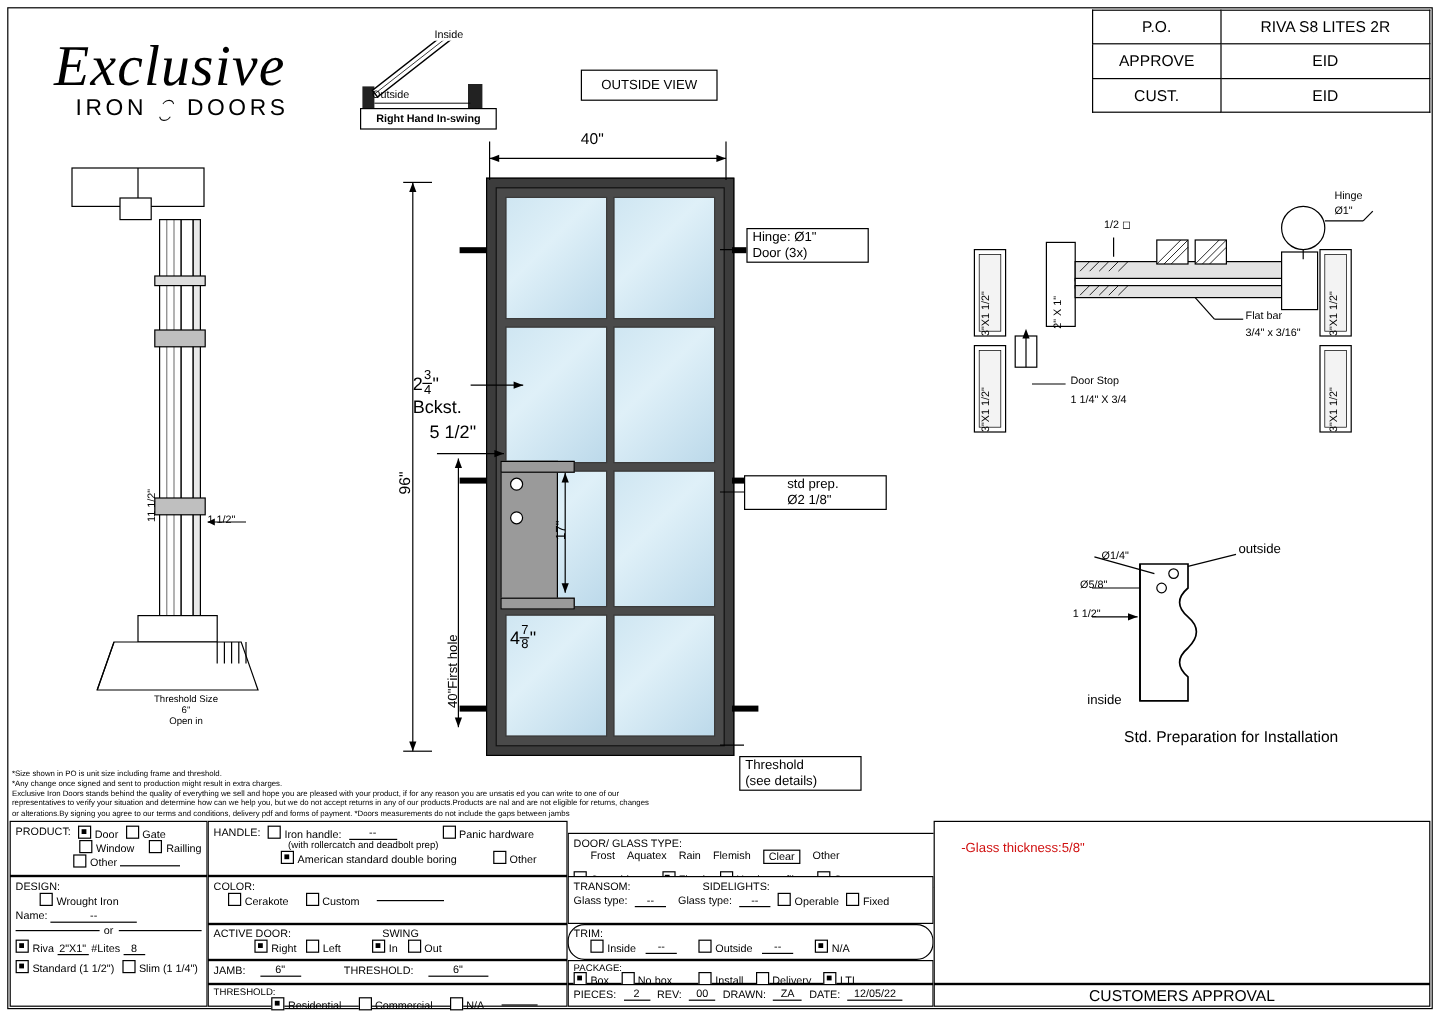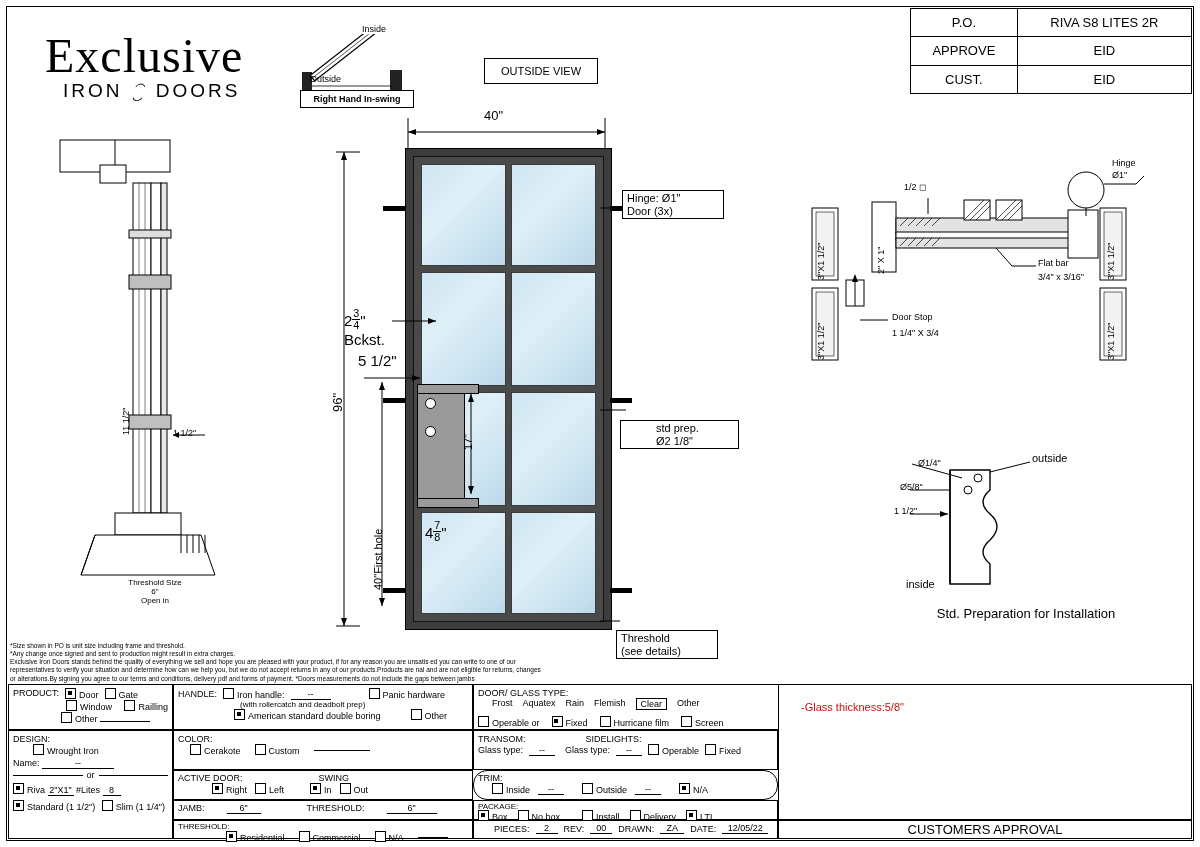--- a/index.html
+++ b/index.html
@@ -15,21 +15,21 @@
   .xl{font-size:15px;}
   .bx{border:1px solid #000;background:#fff;}
   
   #frame{position:absolute;left:6px;top:6px;width:1188px;height:835px;border:1.5px solid #000;box-sizing:border-box;}
   
   #titleblock{left:910px;top:8px;width:282px;height:86px;}
   #titleblock table{border-collapse:collapse;width:100%;height:100%;}
   #titleblock td{border:1.5px solid #000;text-align:center;font-size:13px;padding:2px;}
   #titleblock td.lab{width:38%;}
   
-  .script{font-family:"Liberation Serif", serif;font-size:48px;letter-spacing:1px;}
+  .script{font-family:"Liberation Serif", serif;font-style:italic;font-size:48px;letter-spacing:1px;}
   
   .panel{background:linear-gradient(135deg,#cfe6f2 0%,#dff0f8 40%,#bcd9ea 100%);border:1px solid #3b3b3b;}
   .rot90{transform:rotate(-90deg);transform-origin:left top;white-space:nowrap;}
   .callout{border:1px solid #000;background:#fff;padding:1px 4px;font-size:11px;line-height:1.15;}
   
   #specs{left:8px;top:684px;width:1184px;height:155px;}
   .cell{position:absolute;border:1px solid #000;box-sizing:border-box;background:#fff;}
   .chk{display:inline-block;width:9px;height:9px;border:1px solid #000;vertical-align:-1px;margin-right:3px;background:#fff;position:relative;}
   .chk.on:after{content:"";position:absolute;left:1.5px;top:1.5px;width:4px;height:4px;background:#000;}
   .ul{display:inline-block;border-bottom:1px solid #000;min-width:26px;text-align:center;}
@@ -215,21 +215,21 @@
     <line x1="0" y1="12" x2="26" y2="12" stroke="#000"></line>
   </svg>
   <div class="abs callout" style="left:622px;top:190px;width:92px;">
     <div>Hinge: Ø1"</div>
     <div>Door (3x)</div>
   </div>
 
   <svg class="abs" style="left:600px;top:400px;" width="28" height="20">
     <line x1="0" y1="10" x2="26" y2="10" stroke="#000"></line>
   </svg>
-  <div class="abs callout" style="left:620px;top:420px;width:78px;padding-left:35px;">
+  <div class="abs callout" style="left:620px;top:396px;width:78px;padding-left:35px;">
     <div>std prep.</div>
     <div>Ø2 1/8"</div>
   </div>
 
   <svg class="abs" style="left:600px;top:614px;" width="22" height="14">
     <line x1="0" y1="7" x2="20" y2="7" stroke="#000"></line>
   </svg>
   <div class="abs callout" style="left:616px;top:630px;width:92px;">
     <div>Threshold</div>
     <div>(see details)</div>
@@ -294,21 +294,21 @@
       <line x1="60" y1="150" x2="88" y2="150" stroke="#000"></line>
 
       <line x1="196" y1="78" x2="212" y2="96" stroke="#000"></line>
       <line x1="212" y1="96" x2="236" y2="96" stroke="#000"></line>
     </svg>
     <div class="abs sm rot90" style="left:16px;top:110px;">3"X1 1/2"</div>
     <div class="abs sm rot90" style="left:16px;top:190px;">3"X1 1/2"</div>
     <div class="abs sm rot90" style="left:306px;top:110px;">3"X1 1/2"</div>
     <div class="abs sm rot90" style="left:306px;top:190px;">3"X1 1/2"</div>
     <div class="abs sm rot90" style="left:76px;top:104px;">2" X 1"</div>
-    <div class="abs sm" style="left:104px;top:12px;">1/2 ◻</div>
+    <div class="abs sm" style="left:120px;top:12px;">1/2 ◻</div>
     <div class="abs sm" style="left:312px;top:-12px;">Hinge</div>
     <div class="abs sm" style="left:312px;top:0px;">Ø1"</div>
     <div class="abs sm" style="left:238px;top:88px;">Flat bar</div>
     <div class="abs sm" style="left:238px;top:102px;">3/4" x 3/16"</div>
     <div class="abs sm" style="left:92px;top:142px;">Door Stop</div>
     <div class="abs sm" style="left:92px;top:158px;">1 1/4" X 3/4</div>
   </div>
 
   <div class="abs" style="left:890px;top:450px;width:280px;height:180px;">
     <svg width="280" height="180">
@@ -410,39 +410,39 @@
       </div>
       <div class="sm" style="display:flex;gap:8px;margin-left:34px;">
         <span><i class="chk on"></i><span>Right</span></span>
         <span><i class="chk"></i><span>Left</span></span>
         <span style="margin-left:18px;"><i class="chk on"></i><span>In</span></span>
         <span><i class="chk"></i><span>Out</span></span>
       </div>
     </div>
 
     <div class="cell" style="left:165px;top:116px;width:300px;height:20px;padding:2px 4px;">
-      <div class="sm" style="display:flex;gap:22px;">
+      <div class="sm" style="display:flex;gap:12px;align-items:center;">
         <span>JAMB:</span>
         <span class="ul" style="min-width:34px;">6"</span>
         <span style="margin-left:24px;">THRESHOLD:</span>
         <span class="ul" style="min-width:50px;">6"</span>
       </div>
     </div>
 
     <div class="cell" style="left:165px;top:136px;width:300px;height:19px;padding:1px 4px;">
       <div class="tiny">THRESHOLD:</div>
       <div class="sm" style="display:flex;gap:14px;margin-left:48px;align-items:center;">
         <span><i class="chk on"></i><span>Residential</span></span>
         <span><i class="chk"></i><span>Commercial</span></span>
         <span><i class="chk"></i><span>N/A</span></span>
         <span class="ul" style="min-width:30px;"></span>
       </div>
     </div>
 
-    <div class="cell" style="left:465px;top:0;width:329px;height:46px;padding:3px 4px;">
+    <div class="cell" style="left:465px;top:10px;width:329px;height:46px;padding:3px 4px;">
       <div class="sm">DOOR/ GLASS TYPE:</div>
       <div class="sm" style="display:flex;gap:10px;margin-left:14px;">
         <span>Frost</span>
         <span>Aquatex</span>
         <span>Rain</span>
         <span>Flemish</span>
         <span style="border:1px solid #000;padding:0 4px;">Clear</span>
         <span>Other</span>
       </div>
       <div class="sm" style="display:flex;gap:12px;margin-top:6px;">
@@ -483,21 +483,21 @@
       <div class="tiny">PACKAGE:</div>
       <div class="sm" style="display:flex;gap:10px;margin-top:-1px;">
         <span><i class="chk on"></i><span>Box</span></span>
         <span><i class="chk"></i><span>No box</span></span>
         <span style="margin-left:12px;"><i class="chk"></i><span>Install</span></span>
         <span><i class="chk"></i><span>Delivery</span></span>
         <span><i class="chk on"></i><span>LTL</span></span>
       </div>
     </div>
 
-    <div class="cell" style="left:465px;top:136px;width:305px;height:19px;padding:2px 20px;">
+    <div class="cell" style="left:465px;top:136px;width:305px;height:19px;padding:2px 4px;">
       <div class="sm" style="display:flex;gap:6px;align-items:center;">
         <span>PIECES:</span>
         <span class="ul" style="min-width:22px;">2</span>
         <span>REV:</span>
         <span class="ul" style="min-width:22px;">00</span>
         <span>DRAWN:</span>
         <span class="ul" style="min-width:24px;">ZA</span>
         <span>DATE:</span>
         <span class="ul" style="min-width:46px;">12/05/22</span>
       </div>

